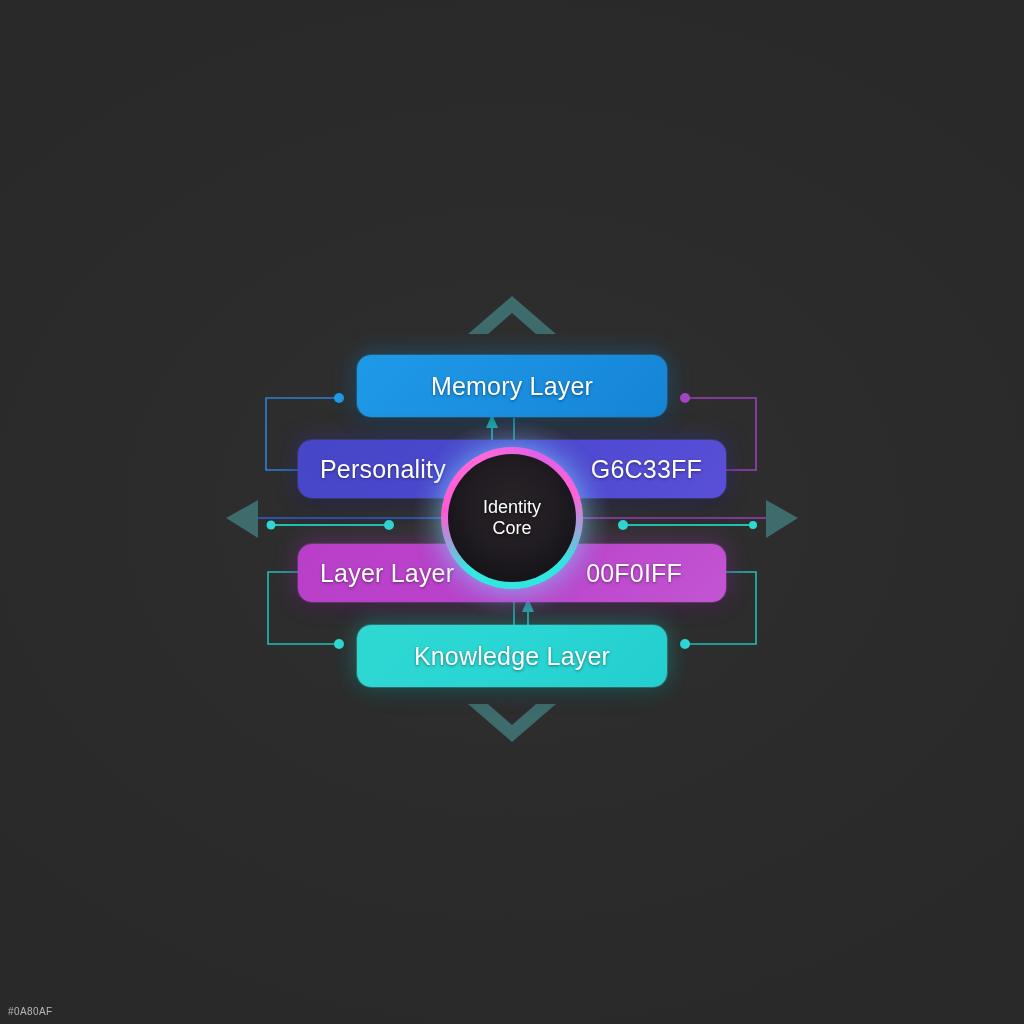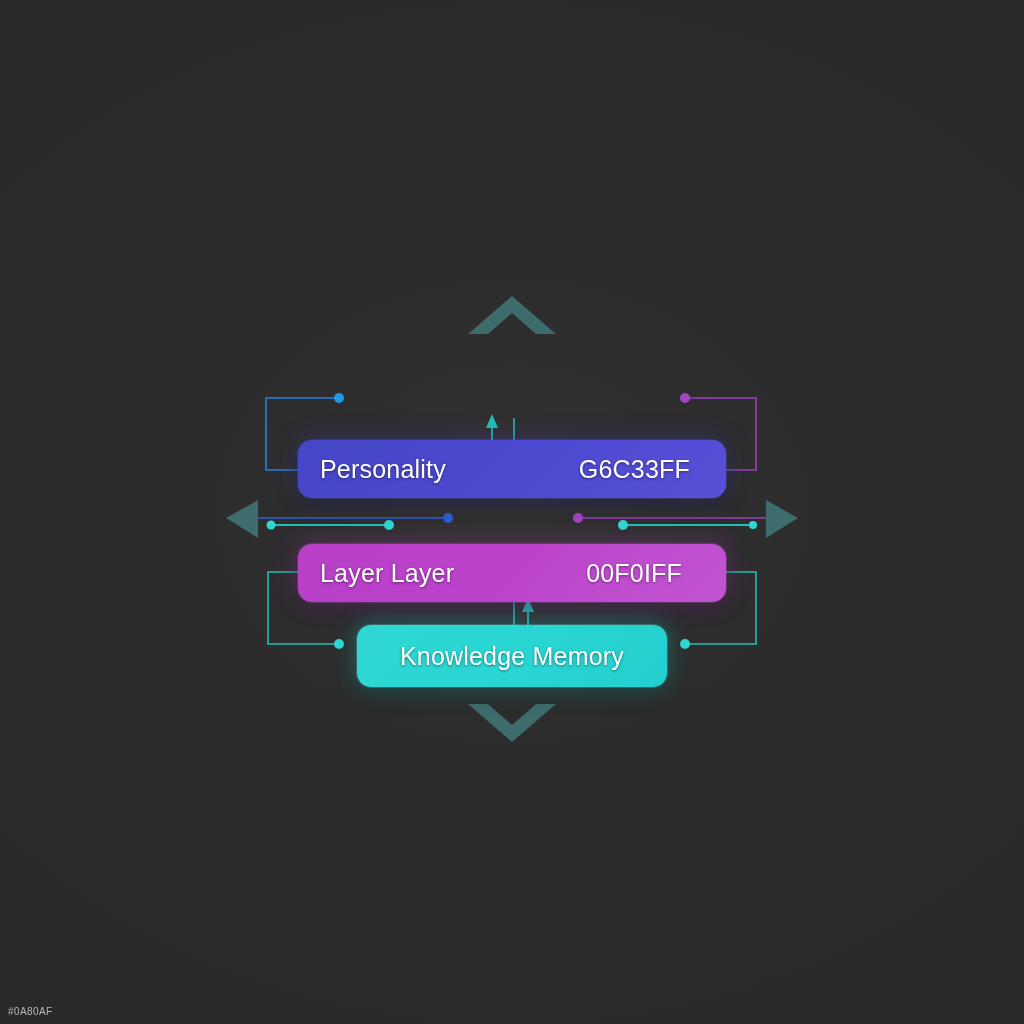--- a/index.html
+++ b/index.html
@@ -54,21 +54,21 @@
   
   #bar-personality {
     left:298px; top:440px; width:428px; height:58px;
     background:linear-gradient(135deg,#4646c8 0%,#4b49cf 50%,#5a4fd8 100%);
     box-shadow:
       0 0 0 1px rgba(120,130,255,.18),
       0 0 22px 2px rgba(70,70,200,.35),
       0 6px 18px rgba(0,0,0,.35);
   }
   #bar-personality .label { left:22px; }
-  #bar-personality .value { right:36px; }
+  #bar-personality .value { right:24px; }
 
   
   #bar-layer {
     left:298px; top:544px; width:428px; height:58px;
     background:linear-gradient(135deg,#b93fc8 0%,#bb43cb 50%,#c355d3 100%);
     box-shadow:
       0 0 0 1px rgba(230,140,255,.18),
       0 0 22px 2px rgba(180,60,200,.35),
       0 6px 18px rgba(0,0,0,.35);
   }
@@ -209,31 +209,42 @@
       <line x1="528" y1="628" x2="528" y2="608" stroke="#1FBFB4" stroke-width="1.8"></line>
       <polygon points="528,598 522,612 534,612" fill="#1FBFB4"></polygon>
     </g>
 
     <polygon points="512,296 556,334 536,334 512,313 488,334 468,334" fill="#3E6B6B"></polygon>
     <polygon points="512,742 468,704 488,704 512,725 536,704 556,704" fill="#3E6B6B"></polygon>
     <polygon points="226,518 258,500 258,538" fill="#3E6B6B"></polygon>
     <polygon points="798,518 766,500 766,538" fill="#3E6B6B"></polygon>
   </svg>
 
+  <div class="bar" id="bar-memory">
+    <span class="label">Memory Layer</span>
+  </div>
 
   <div class="bar" id="bar-personality">
     <span class="label">Personality</span>
     <span class="value">G6C33FF</span>
   </div>
 
   <div class="bar" id="bar-layer">
     <span class="label">Layer Layer</span>
     <span class="value">00F0IFF</span>
   </div>
 
   <div class="bar" id="bar-knowledge">
-    <span class="label">Knowledge Memory</span>
-  </div>
-
+    <span class="label">Knowledge Layer</span>
+  </div>
+
+  <div id="core-wrap">
+    <div id="core-halo"></div>
+    <div id="core-ring"></div>
+    <div id="core-text">
+      <span>Identity</span>
+      <span>Core</span>
+    </div>
+  </div>
 
   <div id="watermark">#0A80AF</div>
 
 </div>
 
 </body></html>

